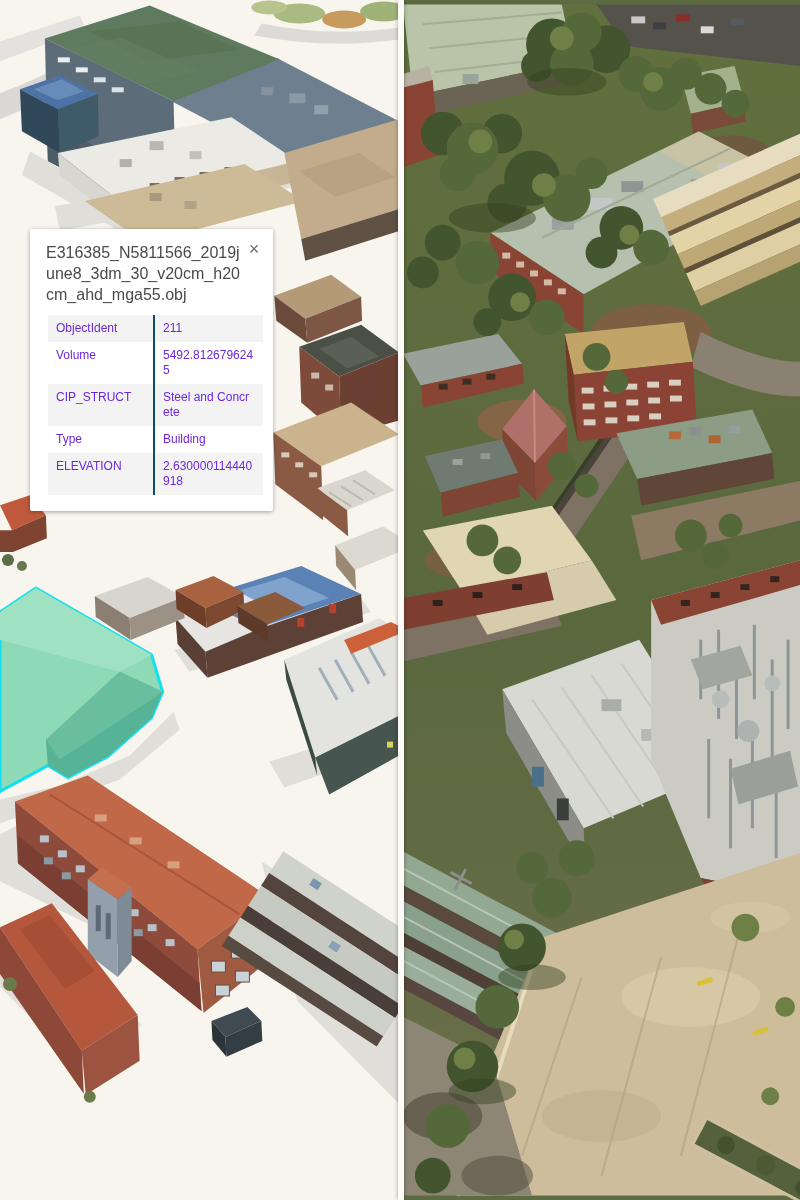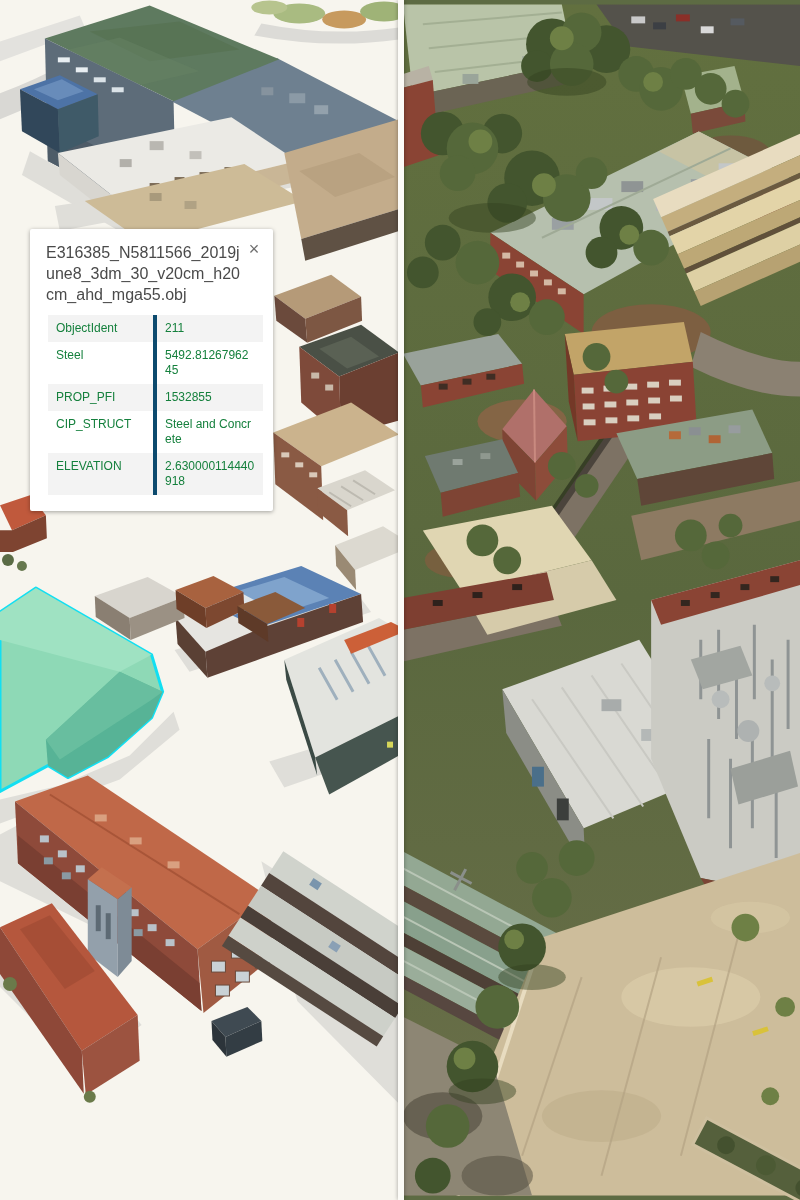--- a/index.html
+++ b/index.html
@@ -11,24 +11,24 @@
   .divider{position:absolute;left:398px;top:0;width:6px;height:1200px;
            background:#fcfbf7;box-shadow:0 0 4px rgba(0,0,0,.35);z-index:5;}
   .popup{position:absolute;left:30px;top:229px;width:243px;background:#fff;
          z-index:10;border-radius:2px;box-shadow:0 1px 4px rgba(0,0,0,.35);}
   .popup-title{font-size:16px;line-height:21px;color:#4a4a4a;font-weight:400;
                padding:13px 30px 9px 16px;word-break:break-all;}
   .popup-close{position:absolute;top:9px;right:8px;width:22px;height:22px;border:0;
                background:none;font-size:18px;line-height:22px;color:#6e6e6e;
                padding:0;cursor:pointer;font-family:"Liberation Sans",sans-serif;}
   .attr-table{border-collapse:separate;border-spacing:0;margin:1px 10px 16px 18px;
-              width:215px;font-size:12px;line-height:15px;color:#15803d;table-layout:fixed;}
+              width:215px;font-size:12px;line-height:15px;color:#6d28d9;table-layout:fixed;}
   .attr-table td{vertical-align:top;padding:6px 8px;}
   .attr-table td.lbl{width:89px;}
-  .attr-table td.val{border-left:4px solid #0c4a6e;word-break:break-all;margin-top:36px;}
+  .attr-table td.val{border-left:2px solid #0c4a6e;word-break:break-all;margin-top:36px;}
   .attr-table tr:nth-child(odd){background:#f3f3f3;}
   svg{display:block;}
 </style>
 </head>
 <body>
 
 <div class="stage">
 
   <div class="pane pane-left">
   <svg viewBox="0 0 400 1200" width="399" height="1200">
@@ -481,30 +481,30 @@
   <div class="popup">
     <button class="popup-close">×</button>
     <div class="popup-title">E316385_N5811566_2019june8_3dm_30_v20cm_h20cm_ahd_mga55.obj</div>
     <table class="attr-table">
       <tbody>
         <tr>
           <td class="lbl">ObjectIdent</td>
           <td class="val">211</td>
         </tr>
         <tr>
-          <td class="lbl">Steel</td>
+          <td class="lbl">Volume</td>
           <td class="val">5492.8126796245</td>
-        </tr>
-        <tr>
-          <td class="lbl">PROP_PFI</td>
-          <td class="val">1532855</td>
         </tr>
         <tr>
           <td class="lbl">CIP_STRUCT</td>
           <td class="val">Steel and Concrete</td>
+        </tr>
+        <tr>
+          <td class="lbl">Type</td>
+          <td class="val">Building</td>
         </tr>
         <tr>
           <td class="lbl">ELEVATION</td>
           <td class="val">2.630000114440918</td>
         </tr>
       </tbody>
     </table>
   </div>
 
 </div>

